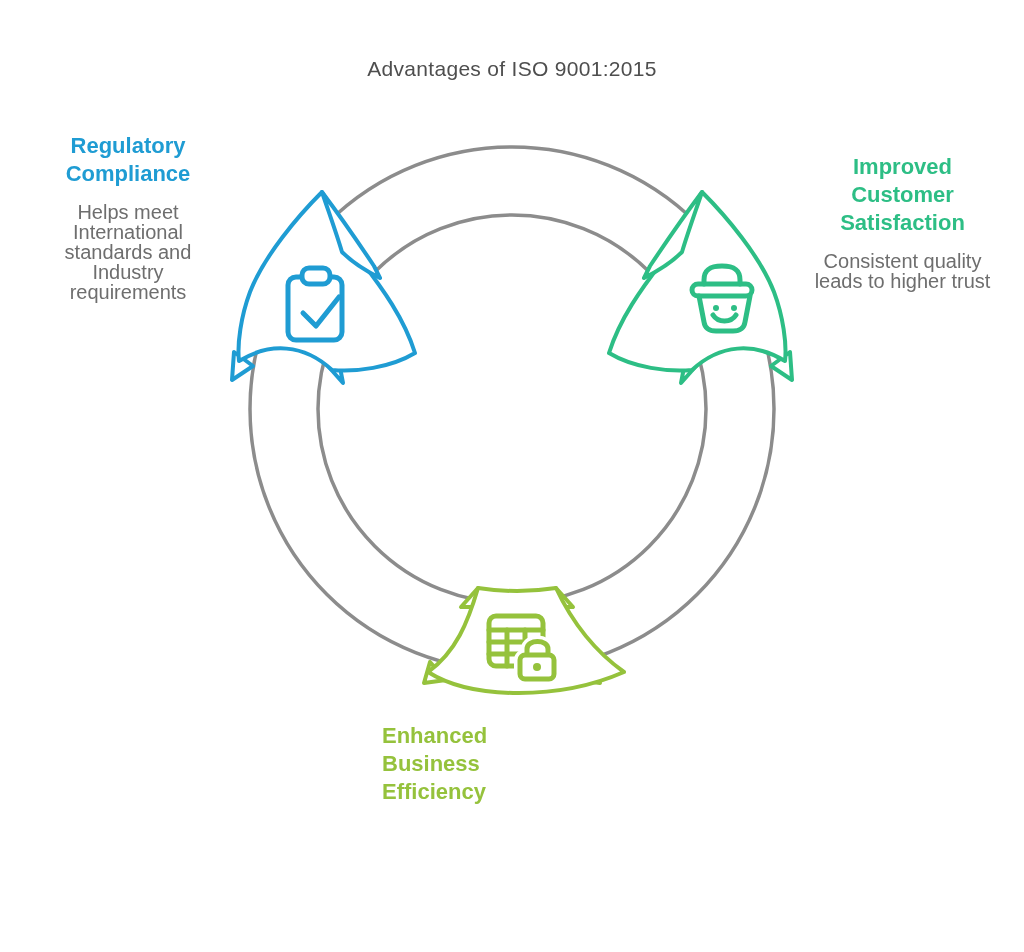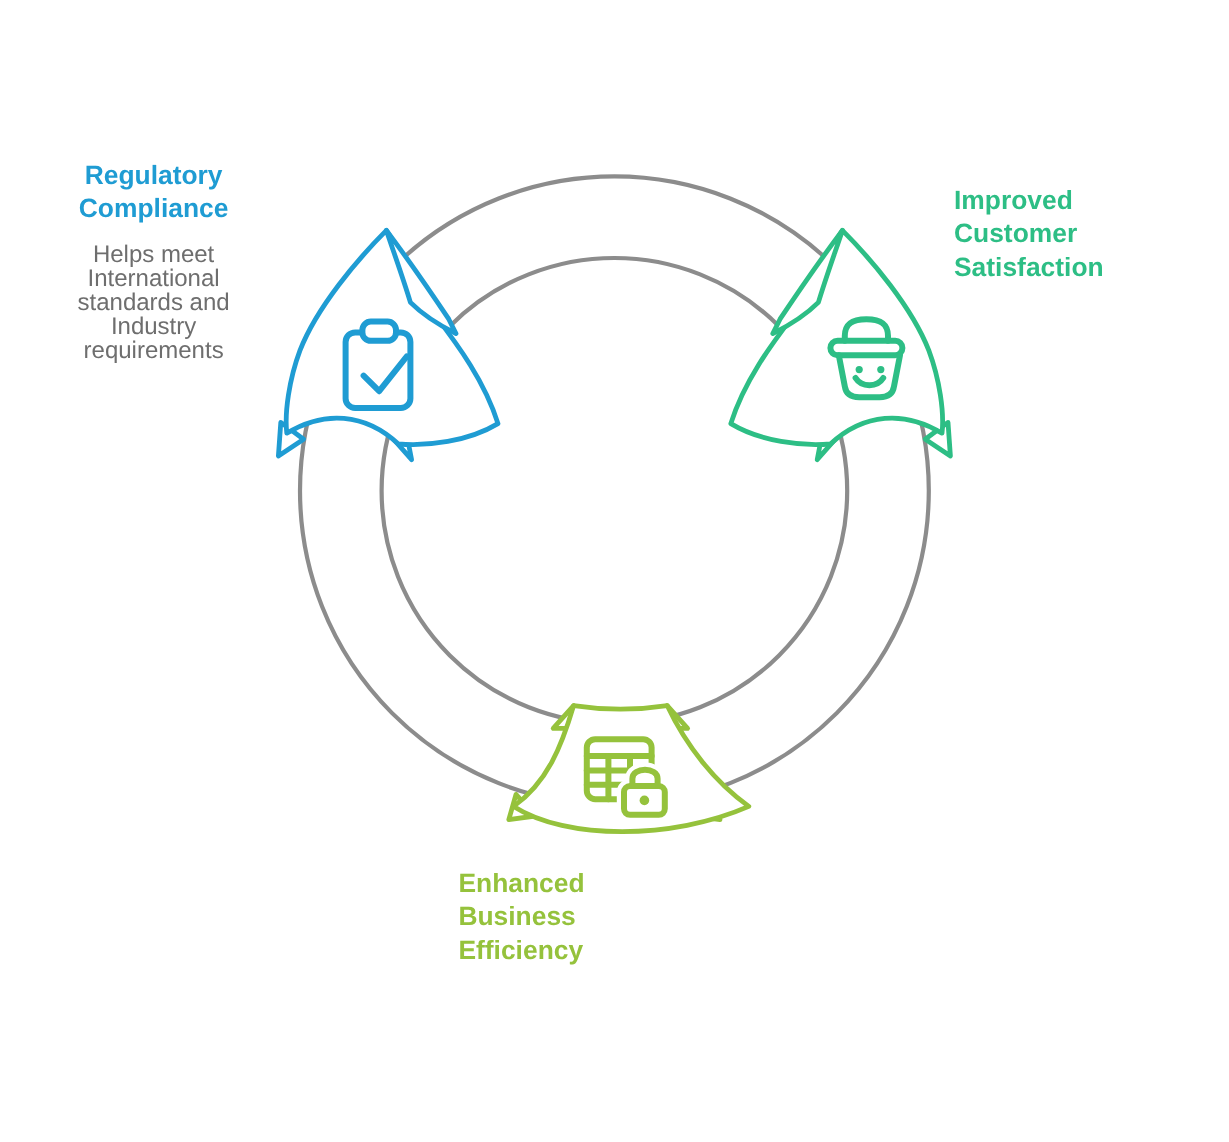--- a/index.html
+++ b/index.html
@@ -24,21 +24,21 @@
   .label h2 {
     margin: 0; font-size: 22px; font-weight: bold;
     line-height: 28px; white-space: pre-line;
   }
   .label p {
     margin: 14px 0 0; font-size: 20px; line-height: 20px;
     color: var(--desc-gray); white-space: pre-line;
   }
   .label-regulatory { left: 28px;  top: 132px; width: 200px; text-align: center; }
   .label-regulatory h2 { color: var(--blue); }
-  .label-improved   { left: 795px; top: 153px; width: 215px; text-align: left; }
+  .label-improved   { left: 795px; top: 153px; width: 215px; text-align: center; }
   .label-improved h2 { color: var(--green); }
   .label-enhanced   { left: 382px; top: 722px; width: 270px; }
   .label-enhanced h2 { color: var(--lime); }
   .label-enhanced p { margin-top: 16px; }
 
   .ring  { fill: none; stroke: var(--ring-gray); stroke-width: 3.5; }
   .shape { fill: #ffffff; stroke-width: 4; stroke-linejoin: round; }
   .blue-s  { stroke: var(--blue); }
   .green-s { stroke: var(--green); }
   .lime-s  { stroke: var(--lime); }
@@ -109,35 +109,38 @@
           <path d="M527 655 L527 649 C527 639 548 639 548 649 L548 655"></path>
           <rect x="520" y="655" width="34" height="24" rx="5"></rect>
         </g>
         <path d="M527 655 L527 649 C527 639 548 639 548 649 L548 655"></path>
         <rect x="520" y="655" width="34" height="24" rx="5" fill="#ffffff"></rect>
         <circle class="icon-fill-lime" cx="537" cy="667" r="4"></circle>
       </g>
     </g>
   </svg>
 
+  <div class="title">Advantages of ISO 9001:2015</div>
 
   <div class="label label-regulatory">
     <h2>Regulatory
 Compliance</h2>
     <p>Helps meet
 International
 standards and
 Industry
 requirements</p>
   </div>
 
   <div class="label label-improved">
     <h2>Improved
 Customer
 Satisfaction</h2>
+    <p>Consistent quality
+leads to higher trust</p>
   </div>
 
   <div class="label label-enhanced">
     <h2>Enhanced
 Business
 Efficiency</h2>
   </div>
 
 </div>
 

